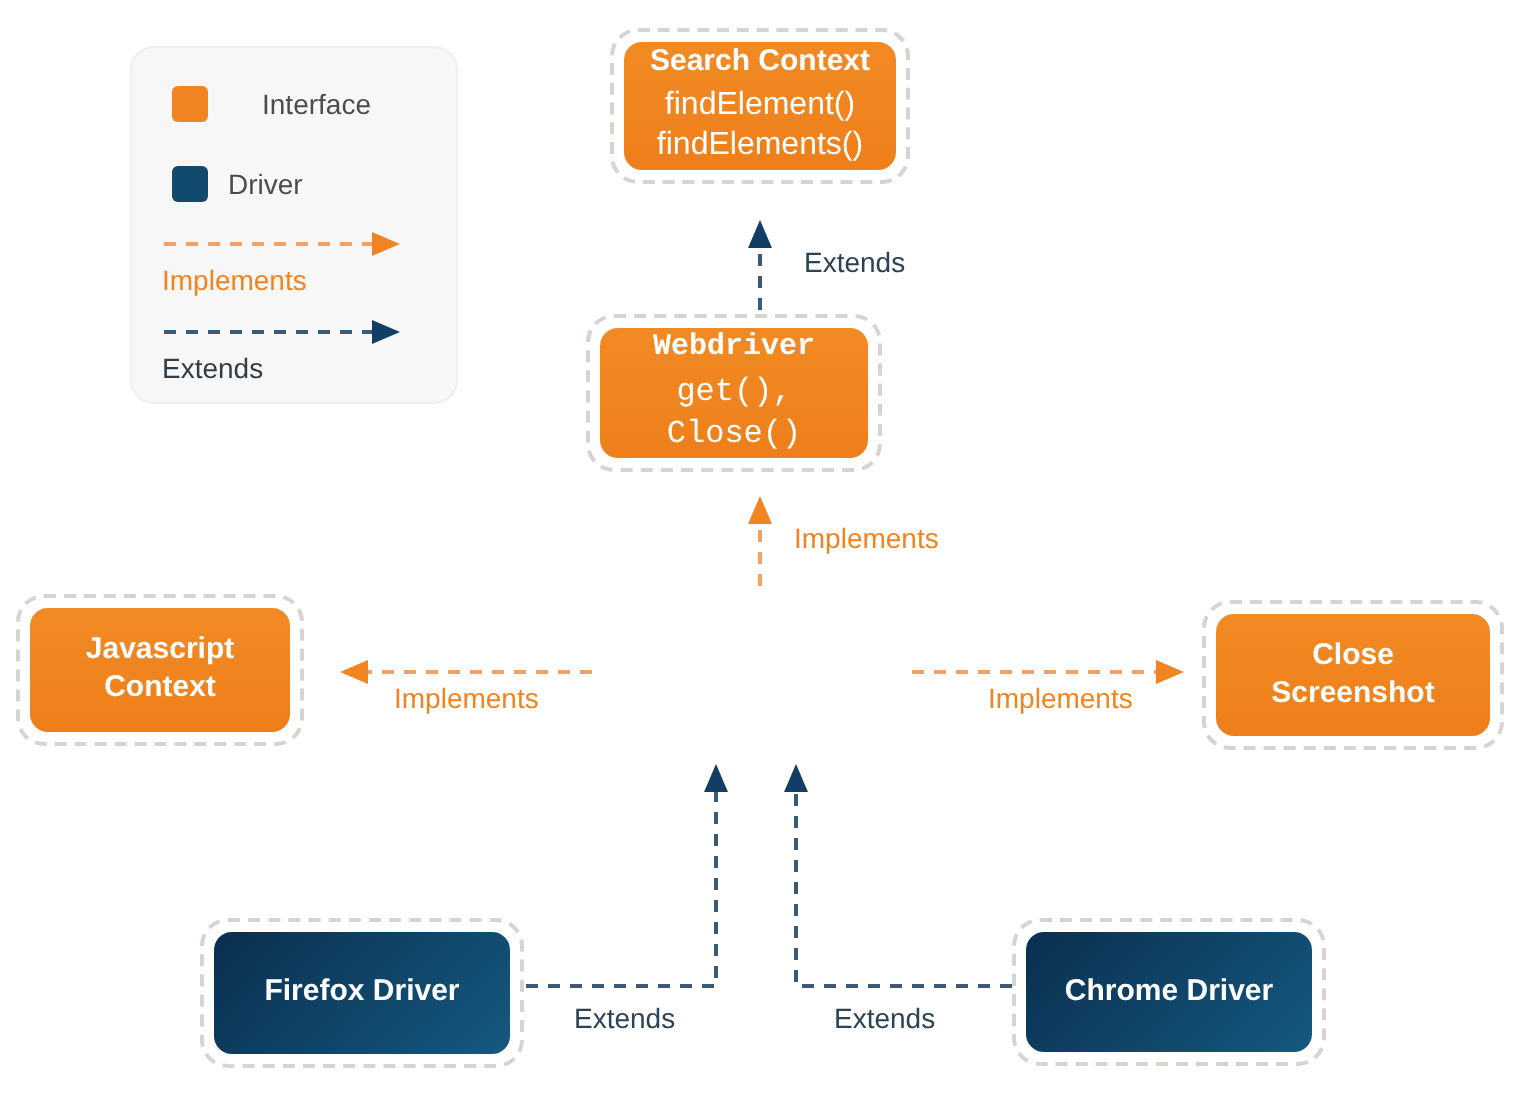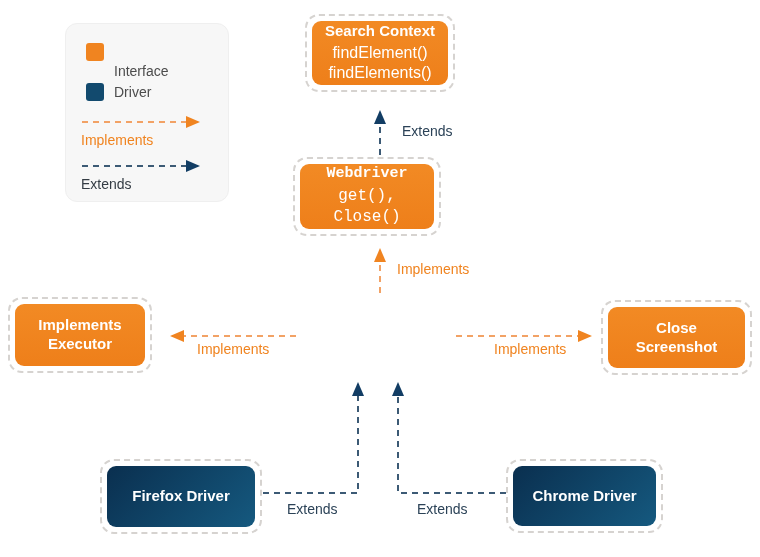--- a/index.html
+++ b/index.html
@@ -60,21 +60,21 @@
     <line x1="380" y1="155" x2="380" y2="112" class="navy-line" marker-end="url(#ah-n)"></line>
     <line x1="380" y1="293" x2="380" y2="250" class="orange-line" marker-end="url(#ah-o)"></line>
     <line x1="296" y1="336" x2="172" y2="336" class="orange-line" marker-end="url(#ah-o)"></line>
     <line x1="456" y1="336" x2="590" y2="336" class="orange-line" marker-end="url(#ah-o)"></line>
     <polyline points="263,493 358,493 358,384" class="navy-line" marker-end="url(#ah-n)"></polyline>
     <polyline points="506,493 398,493 398,384" class="navy-line" marker-end="url(#ah-n)"></polyline>
   </svg>
 
   <div class="legend">
     <span class="swatch orange" style="left:20px; top:19px;"></span>
-    <span class="legend-text" style="left:48px; top:20px;margin-top:19px;">Interface</span>
+    <span class="legend-text" style="left:65px; top:20px;">Interface</span>
 
     <span class="swatch navy" style="left:20px; top:59px;"></span>
     <span class="legend-text" style="left:48px; top:60px;">Driver</span>
 
     <svg style="left:14px; top:91px;" width="140" height="14">
       <line x1="2" y1="7" x2="118" y2="7" class="orange-line" marker-end="url(#ah-o)"></line>
     </svg>
     <span class="legend-text orange" style="left:15px; top:108px;">Implements</span>
 
     <svg style="left:14px; top:135px;" width="140" height="14">
@@ -96,21 +96,21 @@
   <div class="node-outer" style="left:293px; top:157px; width:148px; height:79px;font-family:Liberation Mono, monospace;">
     <div class="node orange">
       <div class="node-title nowrap">Webdriver</div>
       <div class="node-methods">get(), Close()</div>
     </div>
   </div>
 
 
   <div class="node-outer" style="left:8px; top:297px; width:144px; height:76px;">
     <div class="node orange">
-      <div class="node-title wrap">Implements Executor</div>
+      <div class="node-title wrap">Javascript Context</div>
     </div>
   </div>
 
   <div class="node-outer" style="left:601px; top:300px; width:151px; height:75px;">
     <div class="node orange">
       <div class="node-title wrap">Close Screenshot</div>
     </div>
   </div>
 
   <div class="node-outer" style="left:100px; top:459px; width:162px; height:75px;">

